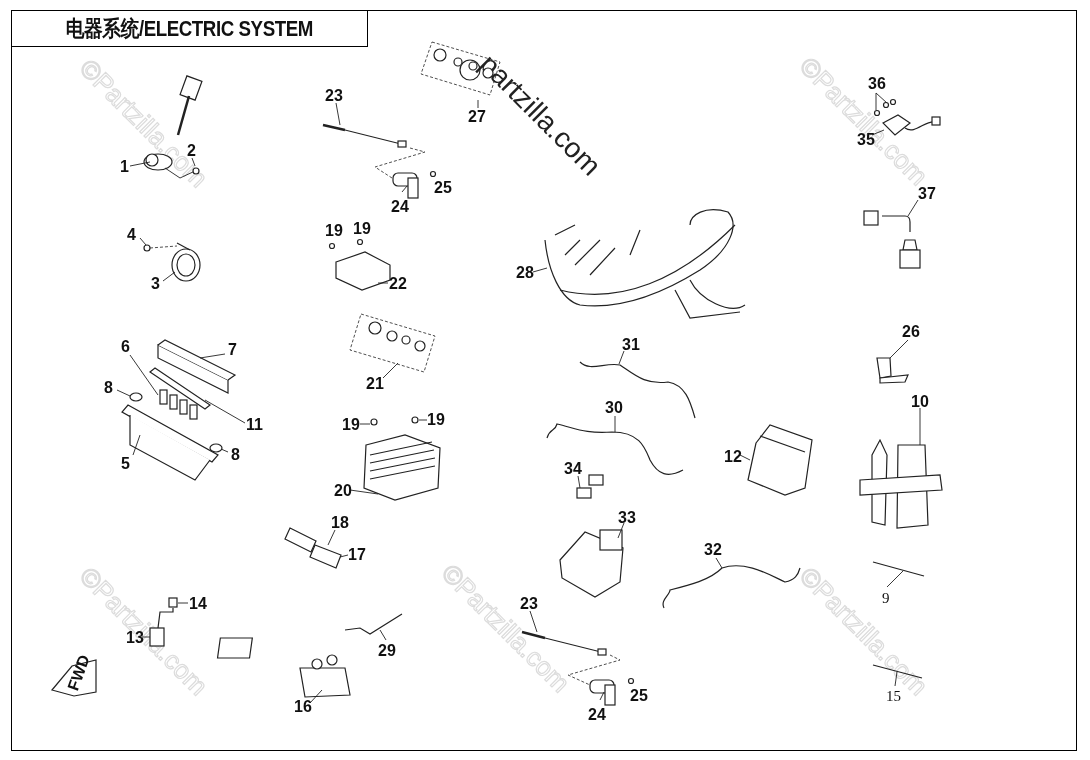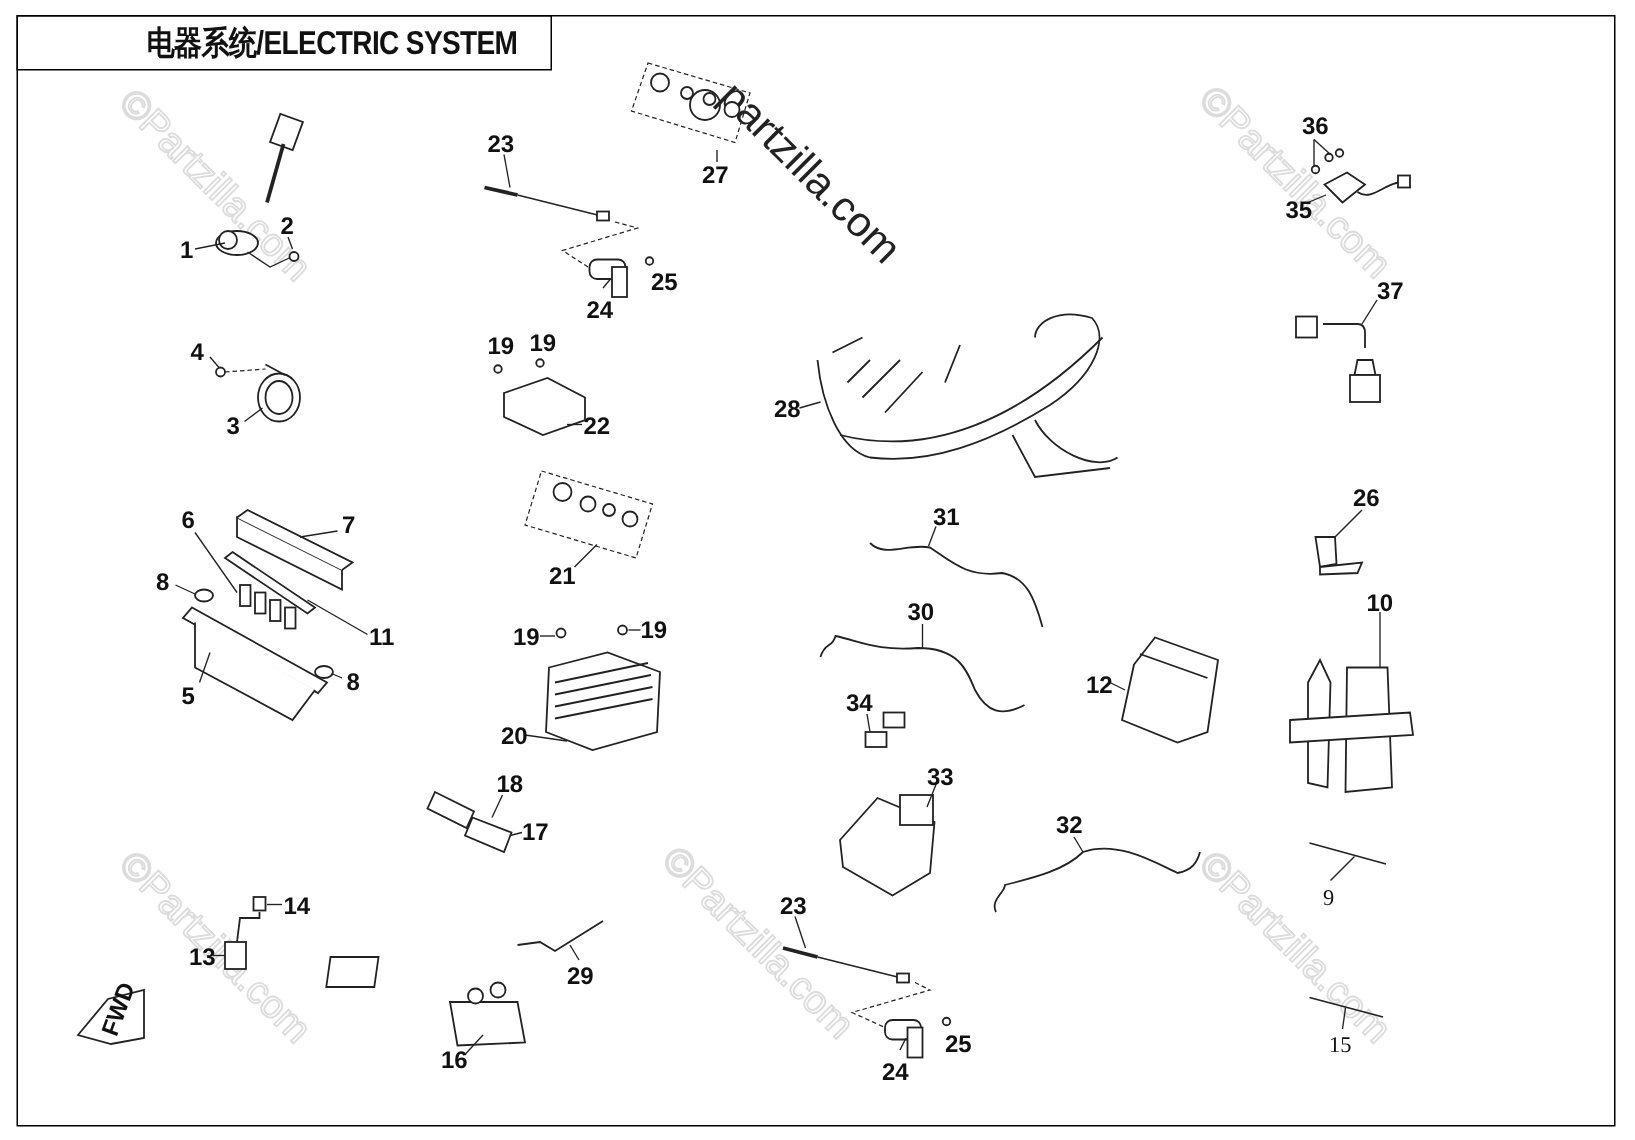--- a/index.html
+++ b/index.html
@@ -1,18 +1,18 @@
 <!DOCTYPE html>
 <html><head>
 <meta charset="utf-8">
 <style>
   html,body{margin:0;padding:0;background:#fff;}
   body{width:1090px;height:760px;position:relative;overflow:hidden;font-family:"Liberation Sans",sans-serif;}
   #frame{position:absolute;left:11px;top:10px;width:1066px;height:741px;border:1.5px solid #000;box-sizing:border-box;}
-  #title-box{position:absolute;left:11px;top:10px;width:357px;height:37px;border:1.5px solid #000;box-sizing:border-box;display:flex;align-items:center;justify-content:flex-end;}
+  #title-box{position:absolute;left:11px;top:10px;width:357px;height:37px;border:1.5px solid #000;box-sizing:border-box;display:flex;align-items:center;justify-content:center;}
   #title-box span{font-family:"Liberation Sans",sans-serif;font-weight:bold;font-size:22px;letter-spacing:-0.5px;transform:scaleX(0.85);display:inline-block;color:#111;}
   svg#diagram{position:absolute;left:0;top:0;}
   .lbl{font-family:"Liberation Sans",sans-serif;font-weight:bold;font-size:16px;fill:#111;}
   .lbl-serif{font-family:"Liberation Serif",serif;font-size:15px;fill:#111;}
   .wm{font-family:"Liberation Sans",sans-serif;font-size:26px;fill:none;stroke:#dcdcdc;stroke-width:1.2;}
   .wm-bold{font-family:"Liberation Sans",sans-serif;font-size:28px;fill:#222;}
   .part{fill:#fff;stroke:#222;stroke-width:1.2;}
   .wire{fill:none;stroke:#222;stroke-width:1.2;}
   .thick{fill:none;stroke:#222;stroke-width:2.5;}
   .leader{fill:none;stroke:#222;stroke-width:0.9;}

